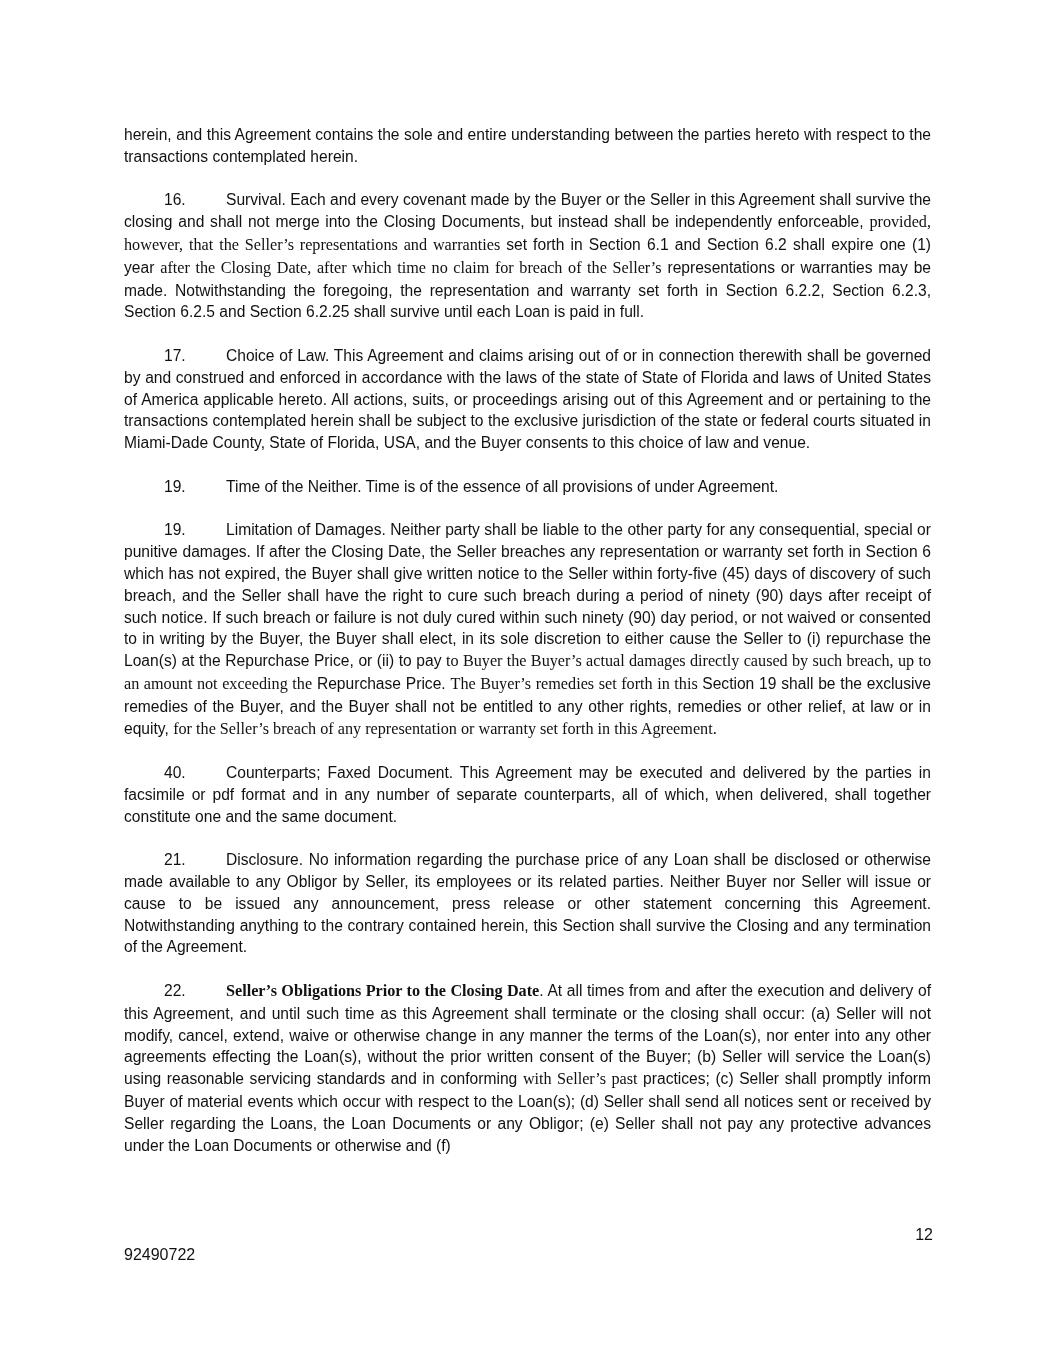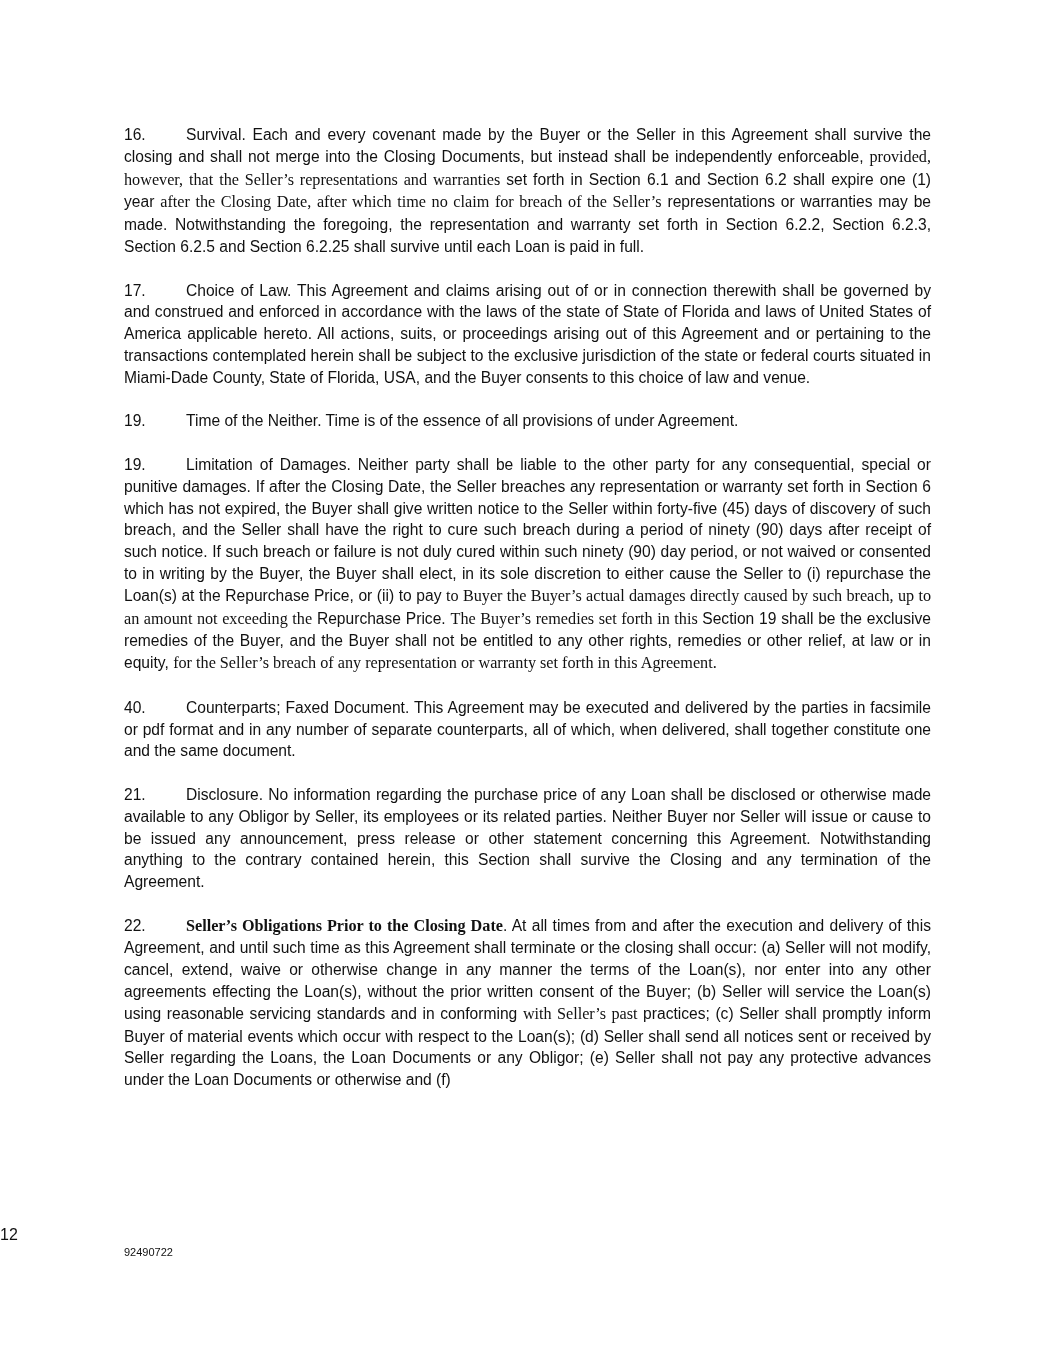--- a/index.html
+++ b/index.html
@@ -3,37 +3,38 @@
 <meta charset="utf-8">
 <style>
   html, body { margin: 0; padding: 0; background: #ffffff; }
   body { width: 1055px; height: 1365px; position: relative; overflow: hidden; }
   .page {
     position: absolute; left: 124px; top: 124px; width: 807px;
     font-family: "Liberation Sans", sans-serif;
     font-size: 15.6px; line-height: 21.8px; color: #111111;
   }
   .para { text-align: justify; margin: 0 0 21.8px 0; }
-  .num { display: inline-block; width: 62px; }
+  .num { display: inline-block; width: 62px; margin-left: 40px; }
   .u { }
   .serif { font-family: "Liberation Serif", serif; font-size: 16.2px; }
   .bold { font-weight: bold; }
   .pageno {
-    position: absolute; left: 0; width: 933px; top: 1226px; text-align: left;
+    position: absolute; left: 0; width: 933px; top: 1226px; text-align: right;
     font-family: "Liberation Sans", sans-serif; font-size: 16px; color: #111;
   }
   .docid {
     position: absolute; left: 124px; top: 1246px;
-    font-family: "Liberation Sans", sans-serif; font-size: 11px; color: #111; text-align: right;
+    font-family: "Liberation Sans", sans-serif; font-size: 16px; color: #111; text-align: right;
   }
 </style>
 </head>
 <body>
 
 <div class="page">
+  <p class="para"><span>herein, and this Agreement contains the sole and entire understanding between the parties hereto with respect to the transactions contemplated herein.</span></p>
   <div id="sections">
       <p class="para"><span class="num">16.</span><span class="u">Survival</span><span>. Each and every covenant made by the Buyer or the Seller in this Agreement shall survive the closing and shall not merge into the Closing Documents, but instead shall be independently enforceable, </span><span class="serif">provided, however, that the Seller’s representations and warranties </span><span>set forth in </span><span class="u">Section 6.1</span><span> and </span><span class="u">Section 6.2</span><span> shall expire one (1) year </span><span class="serif">after the Closing Date, after which time no claim for breach of the Seller’s</span><span> representations or warranties may be made. Notwithstanding the foregoing, the representation and warranty set forth in </span><span class="u">Section 6.2.2</span><span>, </span><span class="u">Section 6.2.3</span><span>, </span><span class="u">Section 6.2.5</span><span> and </span><span class="u">Section 6.2.25</span><span> shall survive until each Loan is paid in full.</span></p>
       <p class="para"><span class="num">17.</span><span class="u">Choice of Law</span><span>. This Agreement and claims arising out of or in connection therewith shall be governed by and construed and enforced in accordance with the laws of the state of State of Florida and laws of United States of America applicable hereto. All actions, suits, or proceedings arising out of this Agreement and or pertaining to the transactions contemplated herein shall be subject to the exclusive jurisdiction of the state or federal courts situated in Miami-Dade County, State of Florida, USA, and the Buyer consents to this choice of law and venue.</span></p>
       <p class="para"><span class="num">19.</span><span class="u">Time of the Neither</span><span>. Time is of the essence of all provisions of under Agreement.</span></p>
       <p class="para"><span class="num">19.</span><span class="u">Limitation of Damages</span><span>. Neither party shall be liable to the other party for any consequential, special or punitive damages. If after the Closing Date, the Seller breaches any representation or warranty set forth in Section 6 which has not expired, the Buyer shall give written notice to the Seller within forty-five (45) days of discovery of such breach, and the Seller shall have the right to cure such breach during a period of ninety (90) days after receipt of such notice. If such breach or failure is not duly cured within such ninety (90) day period, or not waived or consented to in writing by the Buyer, the Buyer shall elect, in its sole discretion to either  cause the Seller to (i) repurchase the Loan(s) at the Repurchase Price, or (ii) to pay </span><span class="serif">to Buyer the Buyer’s actual damages directly caused by such breach, up to an amount not exceeding the</span><span> Repurchase Price. </span><span class="serif">The Buyer’s remedies set forth in this </span><span class="u">Section 19</span><span> shall be the exclusive remedies of the Buyer, and the Buyer shall not be entitled to any other rights, remedies or other relief, at law or in equity, </span><span class="serif">for the Seller’s breach of any representation or warranty set forth in this Agreement.</span></p>
       <p class="para"><span class="num">40.</span><span class="u">Counterparts; Faxed Document</span><span>. This Agreement may be executed and delivered by the parties in facsimile or pdf format and in any number of separate counterparts, all of which, when delivered, shall together constitute one and the same document.</span></p>
       <p class="para"><span class="num">21.</span><span class="u">Disclosure</span><span>. No information regarding the purchase price of any Loan shall be disclosed or otherwise made available to any Obligor by Seller, its employees or its related parties. Neither Buyer nor Seller will issue or cause to be issued any announcement, press release or other statement concerning this Agreement. Notwithstanding anything to the contrary contained herein, this Section shall survive the Closing and any termination of the Agreement.</span></p>
       <p class="para"><span class="num">22.</span><span class="u serif bold">Seller’s Obligations Prior to the Closing Date</span><span>. At all times from and after the execution and delivery of this Agreement, and until such time as this Agreement shall terminate or the closing shall occur: (a) Seller will not modify, cancel, extend, waive or otherwise change in any manner the terms of the Loan(s), nor enter into any other agreements effecting the Loan(s), without the prior written consent of the Buyer; (b) Seller will service the Loan(s) using reasonable servicing standards and in conforming </span><span class="serif">with Seller’s past</span><span> practices; (c) Seller shall promptly inform Buyer of material events which occur with respect to the Loan(s); (d) Seller shall send all notices sent or received by Seller regarding the Loans, the Loan Documents or any Obligor; (e) Seller shall not pay any protective advances under the Loan Documents or otherwise and (f)</span></p>
     </div>
 </div>

